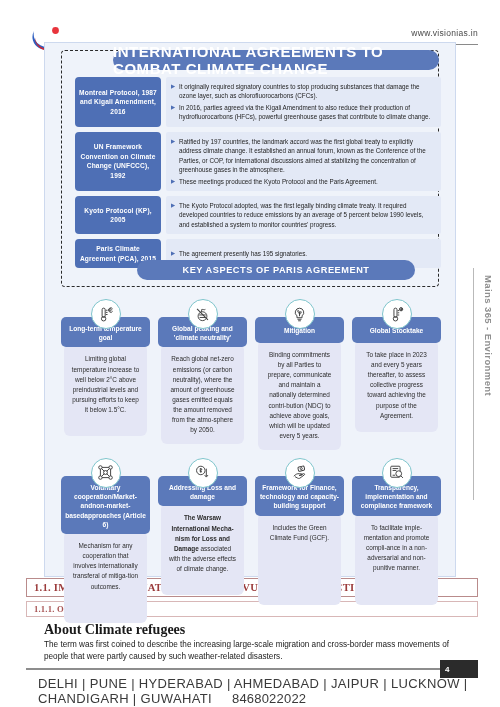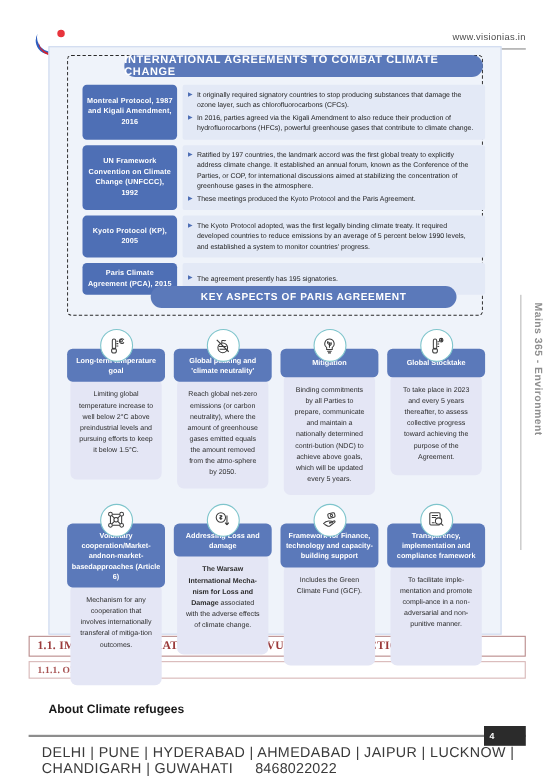--- a/index.html
+++ b/index.html
@@ -34,21 +34,21 @@
     position:absolute; left:16px; top:7px; width:378px; height:237px;
     border:1.6px dashed #2a2a2a; border-radius:4px;
   }
 
   .ribbon {
     position:absolute; height:20px; border-radius:10px;
     background:#5b79ba;
     display:flex; align-items:center; justify-content:center;
     color:#ffffff; font-weight:bold; letter-spacing:.55px;
   }
-  #ribbon1 { left:68px; top:7px;  width:326px; font-size:10px; }
+  #ribbon1 { left:68px; top:7px;  width:326px; font-size:15px; }
   #ribbon2 { left:92px; top:217px; width:278px; font-size:9.2px; }
 
   
   .rows { position:absolute; left:30px; top:34px; width:366px; }
   .row { display:flex; align-items:stretch; margin-bottom:5px; }
   .row-label {
     width:86px; flex:0 0 86px; background:#4e6fb5; border-radius:4px;
     color:#fff; font-size:6.6px; font-weight:bold; line-height:1.45;
     display:flex; align-items:center; justify-content:center;
     text-align:center; padding:5px 4px; letter-spacing:.15px;
@@ -117,23 +117,22 @@
     border:1px solid #d8b7b7; background:#ffffff;
     display:flex; align-items:center; padding-left:7px;
   }
   .h2box span {
     font-family:"Liberation Serif", serif;
     font-size:8.6px; font-weight:bold; color:#a85353; letter-spacing:.2px;
   }
 
   .body-txt { position:absolute; left:44px; top:622px; width:424px; }
   .body-txt .lede {
-    font-size:11px; font-weight:bold; color:#1a1a1a; margin-bottom:1px;
-    font-family:Liberation Sans, sans-serif;
-    margin-top:17px;
+    font-size:14px; font-weight:bold; color:#1a1a1a; margin-bottom:1px;
+    font-family:Liberation Serif, serif;
   }
   .body-txt .para {
     font-size:8.2px; color:#1a1a1a; line-height:1.45;
     font-family:"Liberation Sans", sans-serif;
   }
 
   
   .foot-rule {
     position:absolute; left:26px; top:668px; width:452px; height:1.6px;
     background:#8d8d8d;
@@ -358,20 +357,21 @@
 
   <div class="h1box">
     <span>1.1. IMPACT OF CLIMATE CHANGE ON VULNERABLE SECTIONS</span>
   </div>
   <div class="h2box">
     <span>1.1.1. ON REFUGEES</span>
   </div>
 
   <div class="body-txt">
     <div class="lede">About Climate refugees</div>
+    <div class="para">The term was first coined to describe the increasing large-scale migration and cross-border mass movements of people that were partly caused by such weather-related disasters.</div>
   </div>
 
   <div class="foot-rule"></div>
   <div class="foot">
     <span>DELHI | PUNE | HYDERABAD | AHMEDABAD | JAIPUR | LUCKNOW | CHANDIGARH | GUWAHATI</span><span class="phone">8468022022</span>
   </div>
   <div class="pagebox">
     <span>4</span>
   </div>
 

